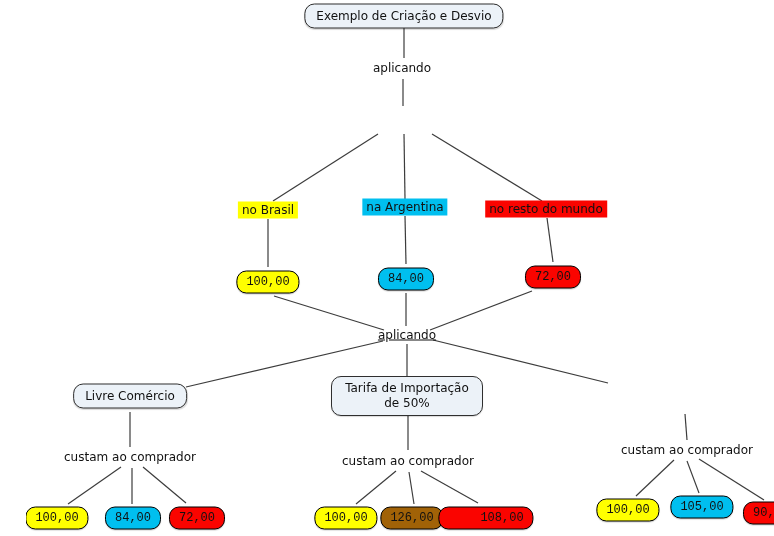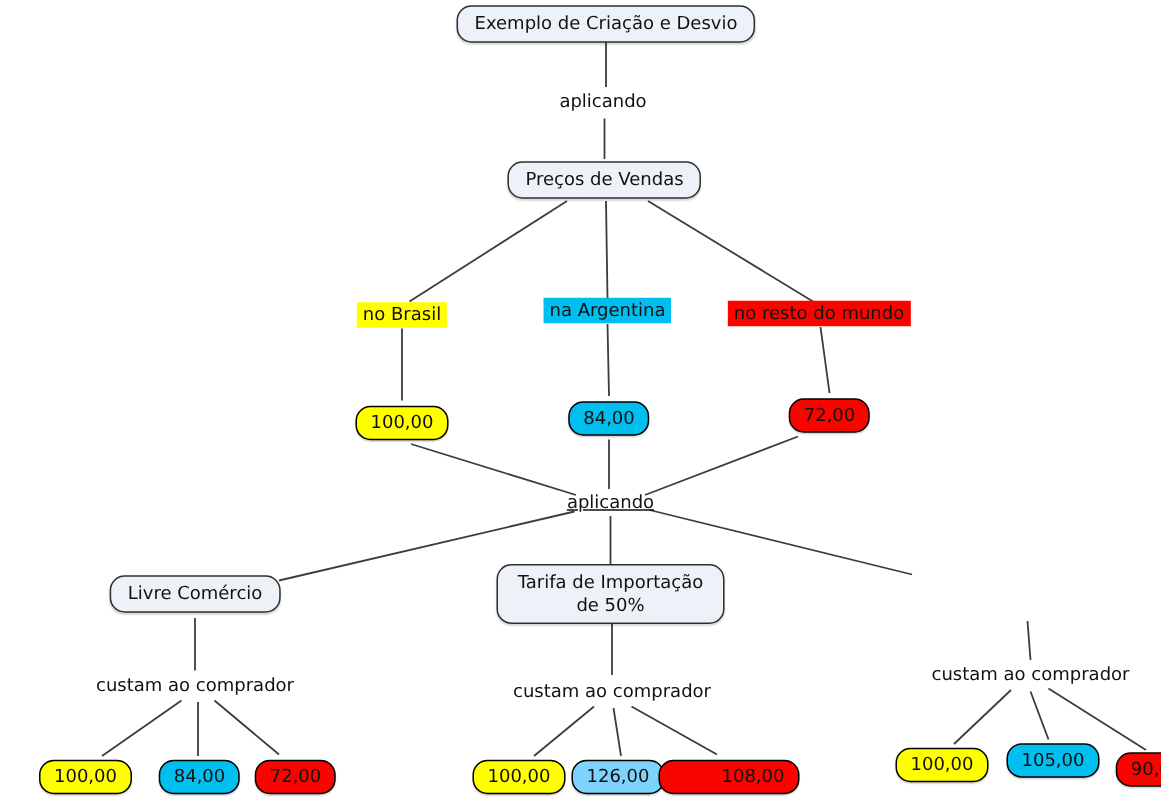--- a/index.html
+++ b/index.html
@@ -29,20 +29,21 @@
     box-shadow:0 1px 1px rgba(0,0,0,0.15);
   }
   .box.wrap{white-space:normal;width:132px;padding:4px 9px;}
   .plain{background:transparent;}
   .hl{padding:1px 4px;}
   .pill{
     border:1.6px solid #000;
     border-radius:10px;
     padding:3px 9px;
     box-shadow:0 1px 1px rgba(0,0,0,0.2);
+    font-family:Liberation Mono, monospace;
   }
 </style>
 </head>
 <body>
 
 <div class="canvas">
 
   <svg class="links" viewBox="0 0 774 536">
     <line x1="378" y1="28" x2="378" y2="58"></line>
     <line x1="377" y1="79" x2="377" y2="106"></line>
@@ -67,21 +68,20 @@
     <line x1="370" y1="471" x2="330" y2="504"></line>
     <line x1="383" y1="472" x2="388" y2="504"></line>
     <line x1="395" y1="471" x2="452" y2="503"></line>
     <line x1="648" y1="460" x2="610" y2="496"></line>
     <line x1="661" y1="461" x2="673" y2="493"></line>
     <line x1="673" y1="459" x2="738" y2="500"></line>
   </svg>
 
   <div class="node box" style="left:378px;top:16px;">Exemplo de Criação e Desvio</div>
   <div class="node plain" style="left:376px;top:68px;">aplicando</div>
-  <div class="node box" style="left:377px;top:120px;">Preços de Vendas</div>
 
   <div class="node hl" style="left: 242px; top: 210px; background-color: rgb(255, 255, 0);">no Brasil</div>
   <div class="node hl" style="left: 520px; top: 209px; background-color: rgb(250, 4, 0);">no resto do mundo</div>
   <div class="node hl" style="left: 379px; top: 207px; background-color: rgb(0, 191, 239);">na Argentina</div>
 
   <div class="node pill" style="left: 242px; top: 282px; background-color: rgb(255, 255, 0);">100,00</div>
   <div class="node pill" style="left: 380px; top: 279px; background-color: rgb(0, 191, 239);">84,00</div>
   <div class="node pill" style="left: 527px; top: 277px; background-color: rgb(250, 4, 0);">72,00</div>
 
   <div class="node plain" style="left:381px;top:335px;text-decoration:underline;">aplicando</div>
@@ -91,20 +91,20 @@
 
   <div class="node plain" style="left:104px;top:457px;">custam ao comprador</div>
   <div class="node plain" style="left:382px;top:461px;">custam ao comprador</div>
   <div class="node plain" style="left:661px;top:450px;">custam ao comprador</div>
 
   <div class="node pill" style="left: 31px; top: 518px; background-color: rgb(255, 255, 0);">100,00</div>
   <div class="node pill" style="left: 107px; top: 518px; background-color: rgb(0, 191, 239);">84,00</div>
   <div class="node pill" style="left: 171px; top: 518px; background-color: rgb(250, 4, 0);">72,00</div>
 
   <div class="node pill" style="left: 320px; top: 518px; background-color: rgb(255, 255, 0);">100,00</div>
-  <div class="node pill" style="left: 386px; top: 518px; background-color: #7dd3fc;">126,00</div>
+  <div class="node pill" style="left: 386px; top: 518px; background-color: #a16207;">126,00</div>
   <div class="node pill" style="left: 460px; top: 518px; background-color: rgb(250, 4, 0); padding-left: 41px;">108,00</div>
 
   <div class="node pill" style="left: 602px; top: 510px; background-color: rgb(255, 255, 0);">100,00</div>
   <div class="node pill" style="left: 676px; top: 507px; background-color: rgb(0, 191, 239);">105,00</div>
   <div class="node pill" style="left: 745px; top: 513px; background-color: rgb(250, 4, 0); border-radius: 10px;">90,00</div>
 
 </div>
 
 </body></html>

